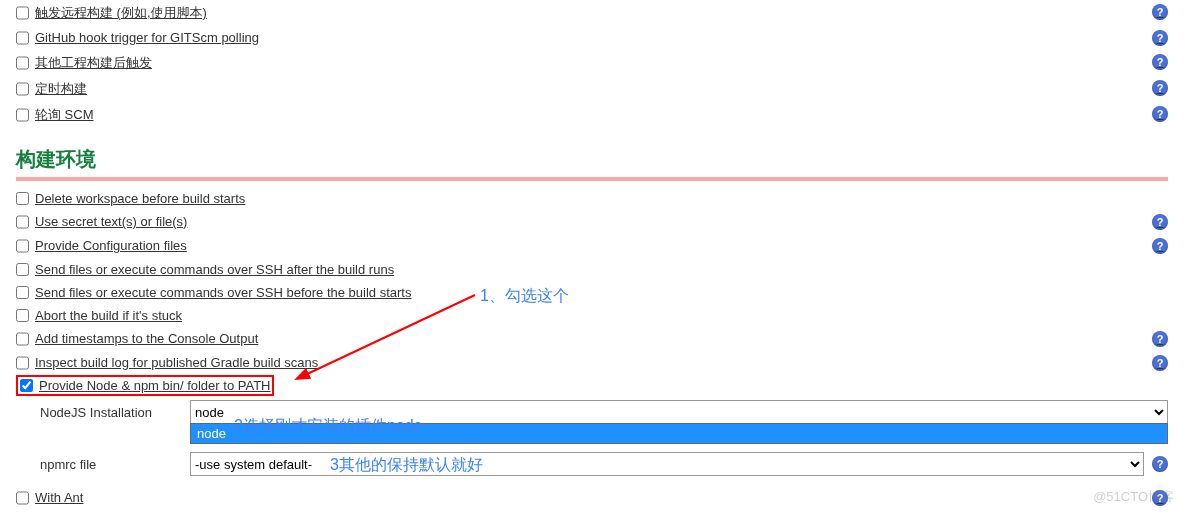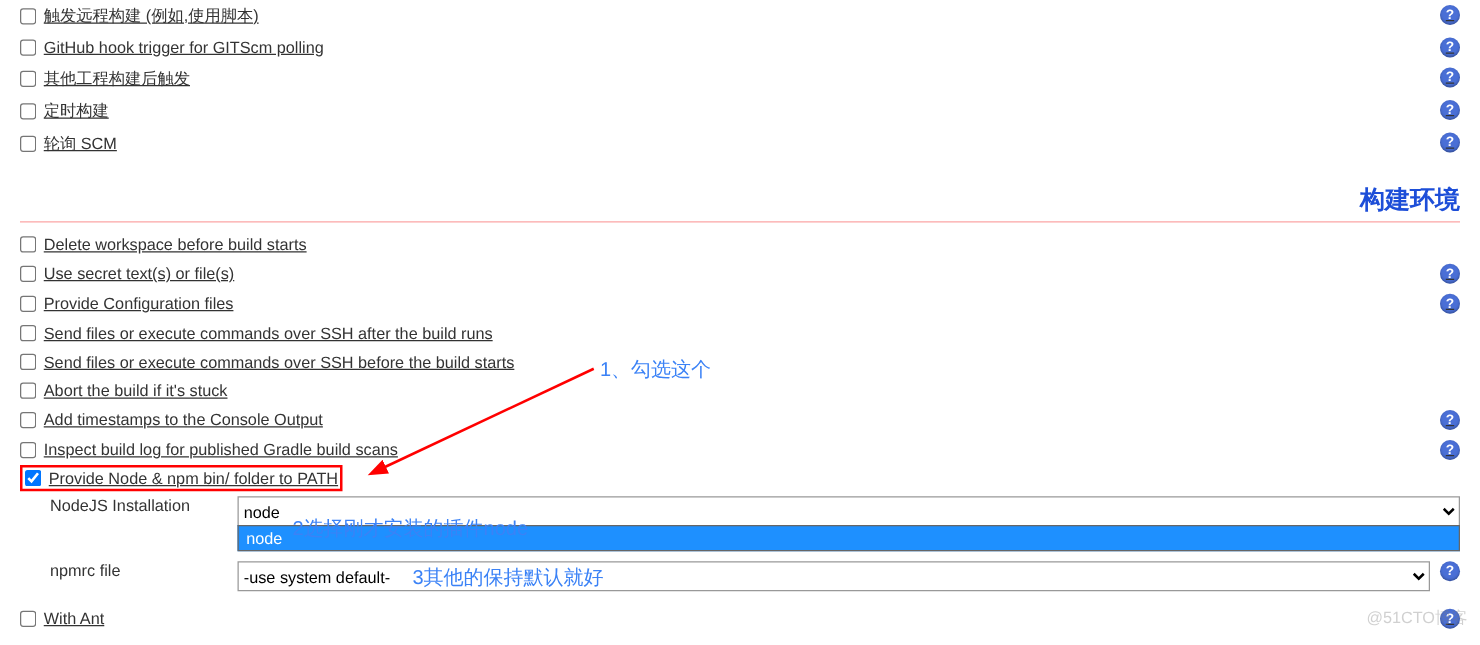--- a/index.html
+++ b/index.html
@@ -39,33 +39,32 @@
   justify-content: center;
   margin-left: auto;
   flex-shrink: 0;
   box-shadow: inset 0 -1px 2px rgba(0,0,0,0.3);
 }
 h2.section-title {
   font-size: 20px;
   font-weight: bold;
   margin: 18px 0 6px 0;
   padding-bottom: 4px;
-  border-bottom: 1px solid #fca5a5;
-  color: #1d4ed8;
-  text-align: right;
+  border-bottom: 4px solid #fca5a5;
+  color: #15803d;
 }
 .redbox {
   border: 2px solid #f00;
   padding: 1px 2px;
   display: inline-flex;
   align-items: center;
 }
 .form-row {
   display: flex;
-  align-items: flex-start;
+  align-items: center;
   padding: 4px 0;
   margin-left: 24px;
 }
 .form-label {
   width: 150px;
   flex-shrink: 0;
 }
 .select-wrap {
   flex: 1;
   position: relative;

